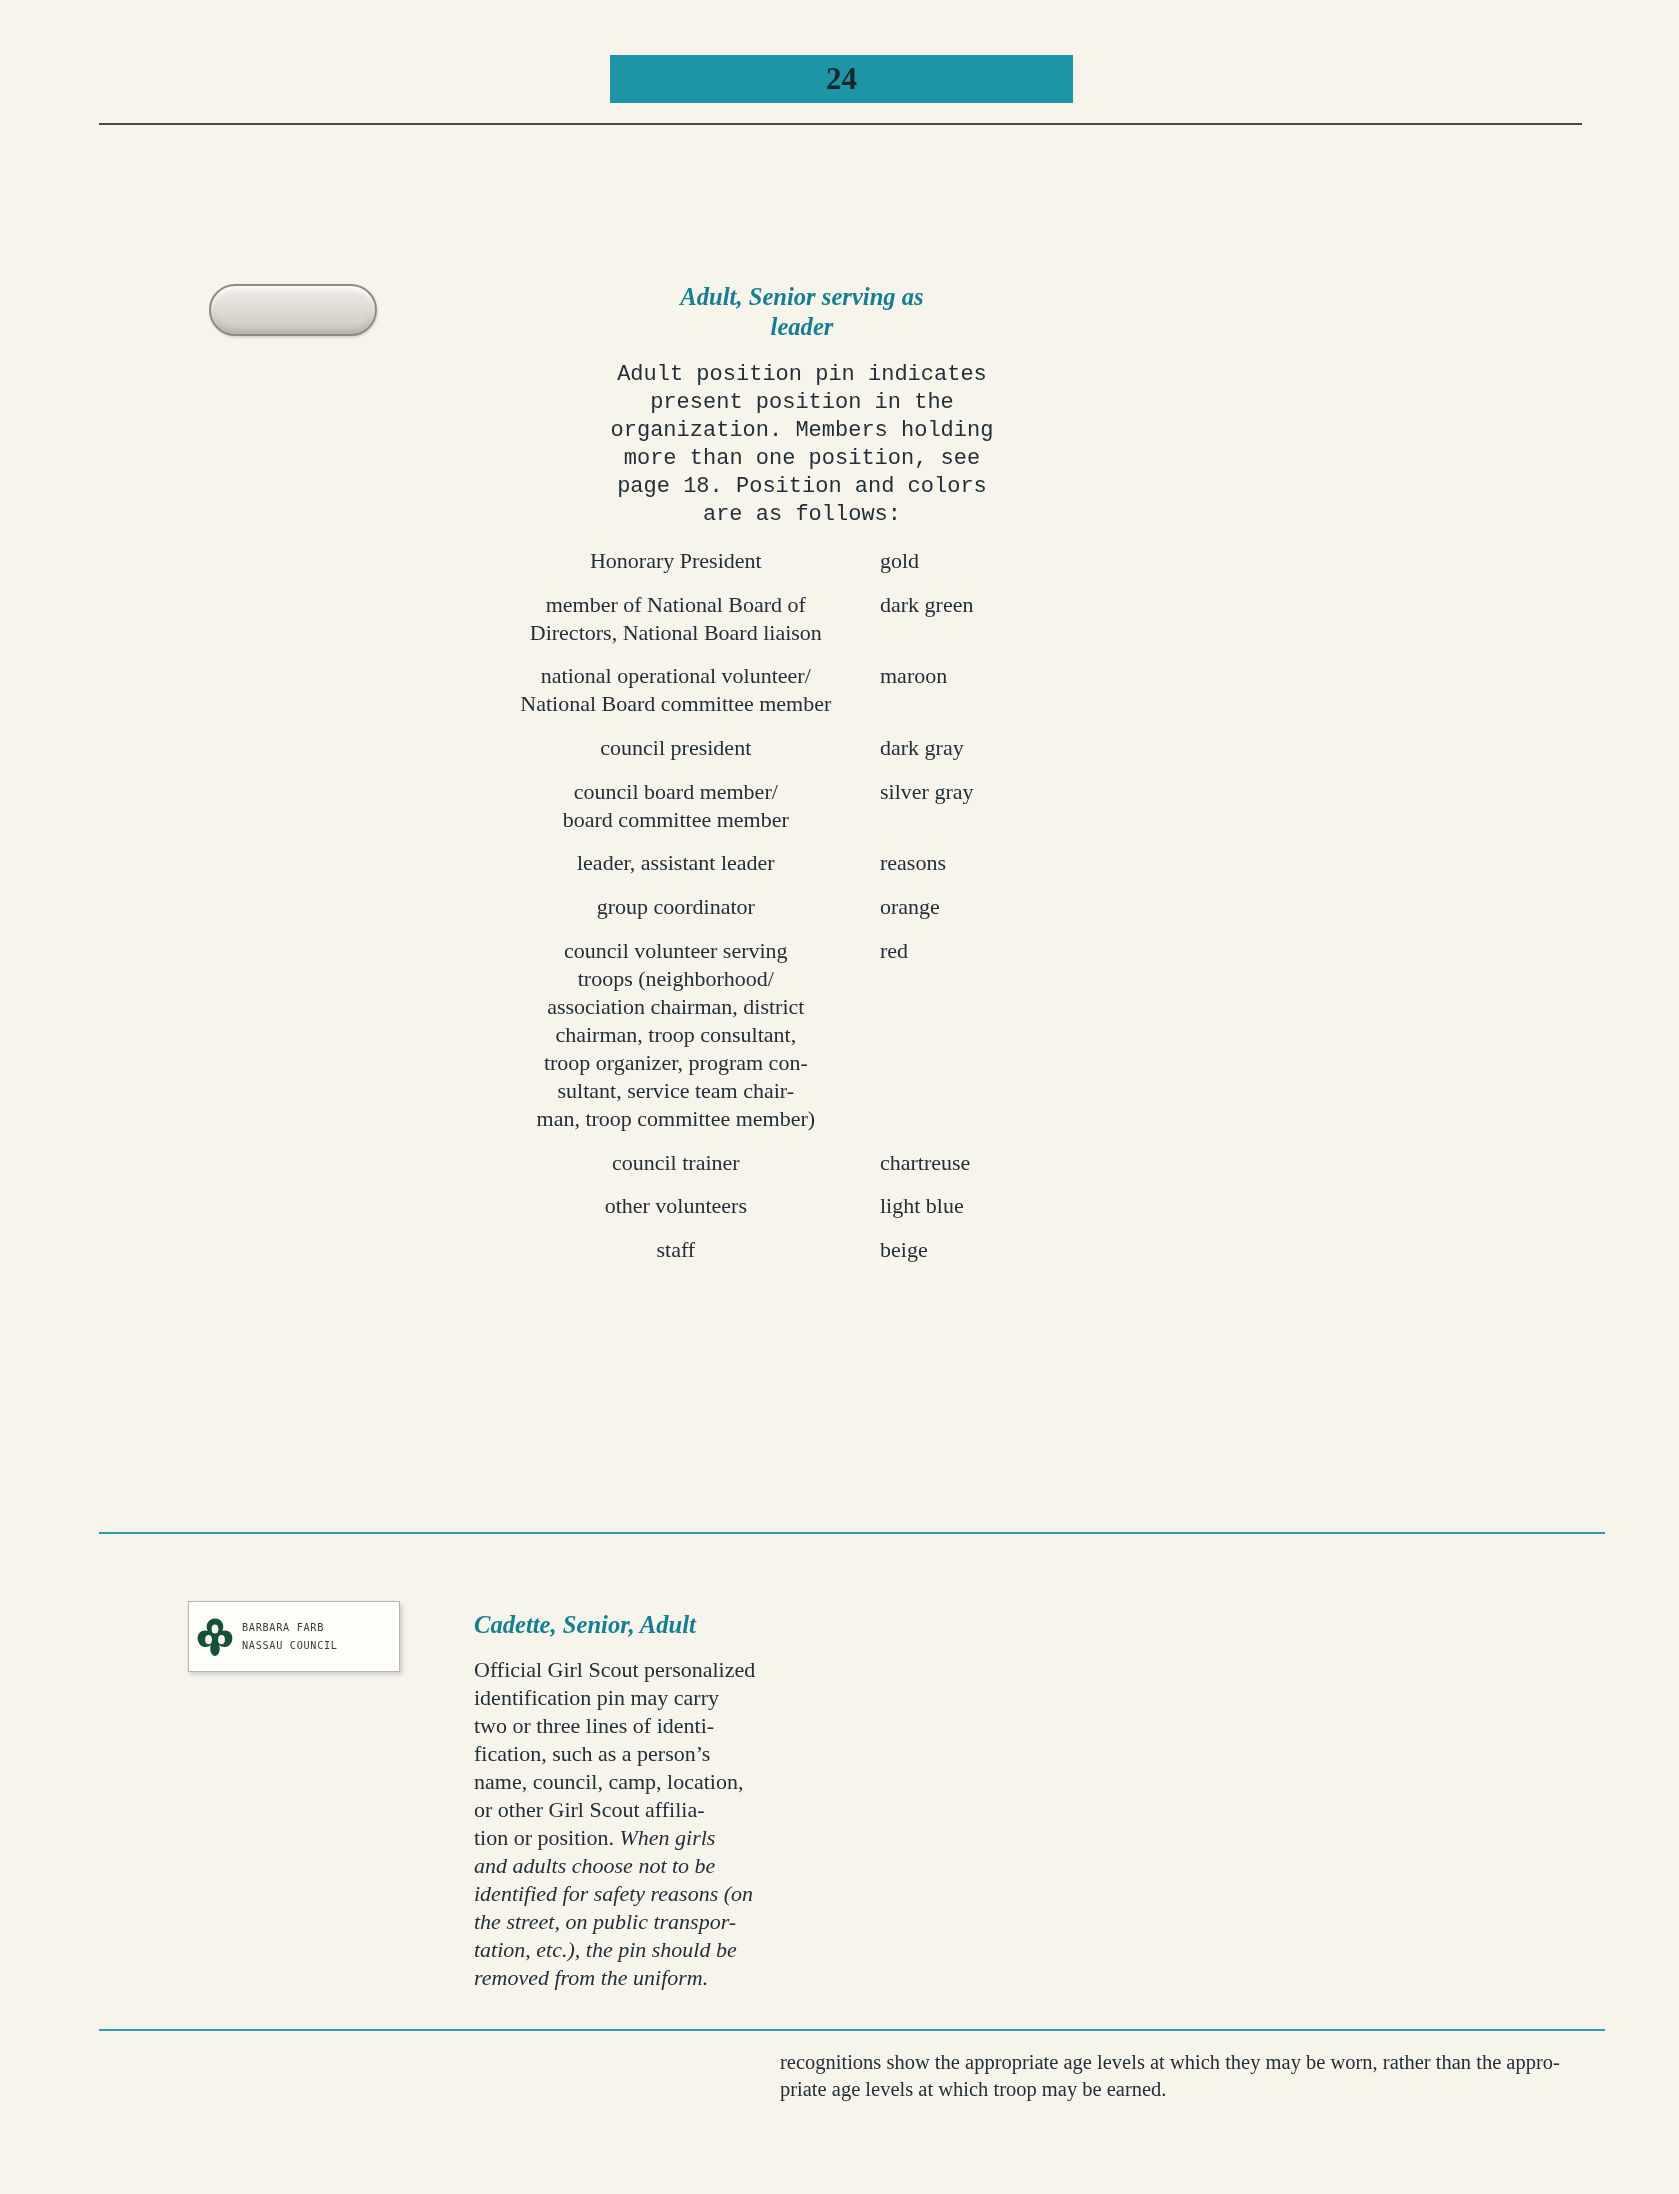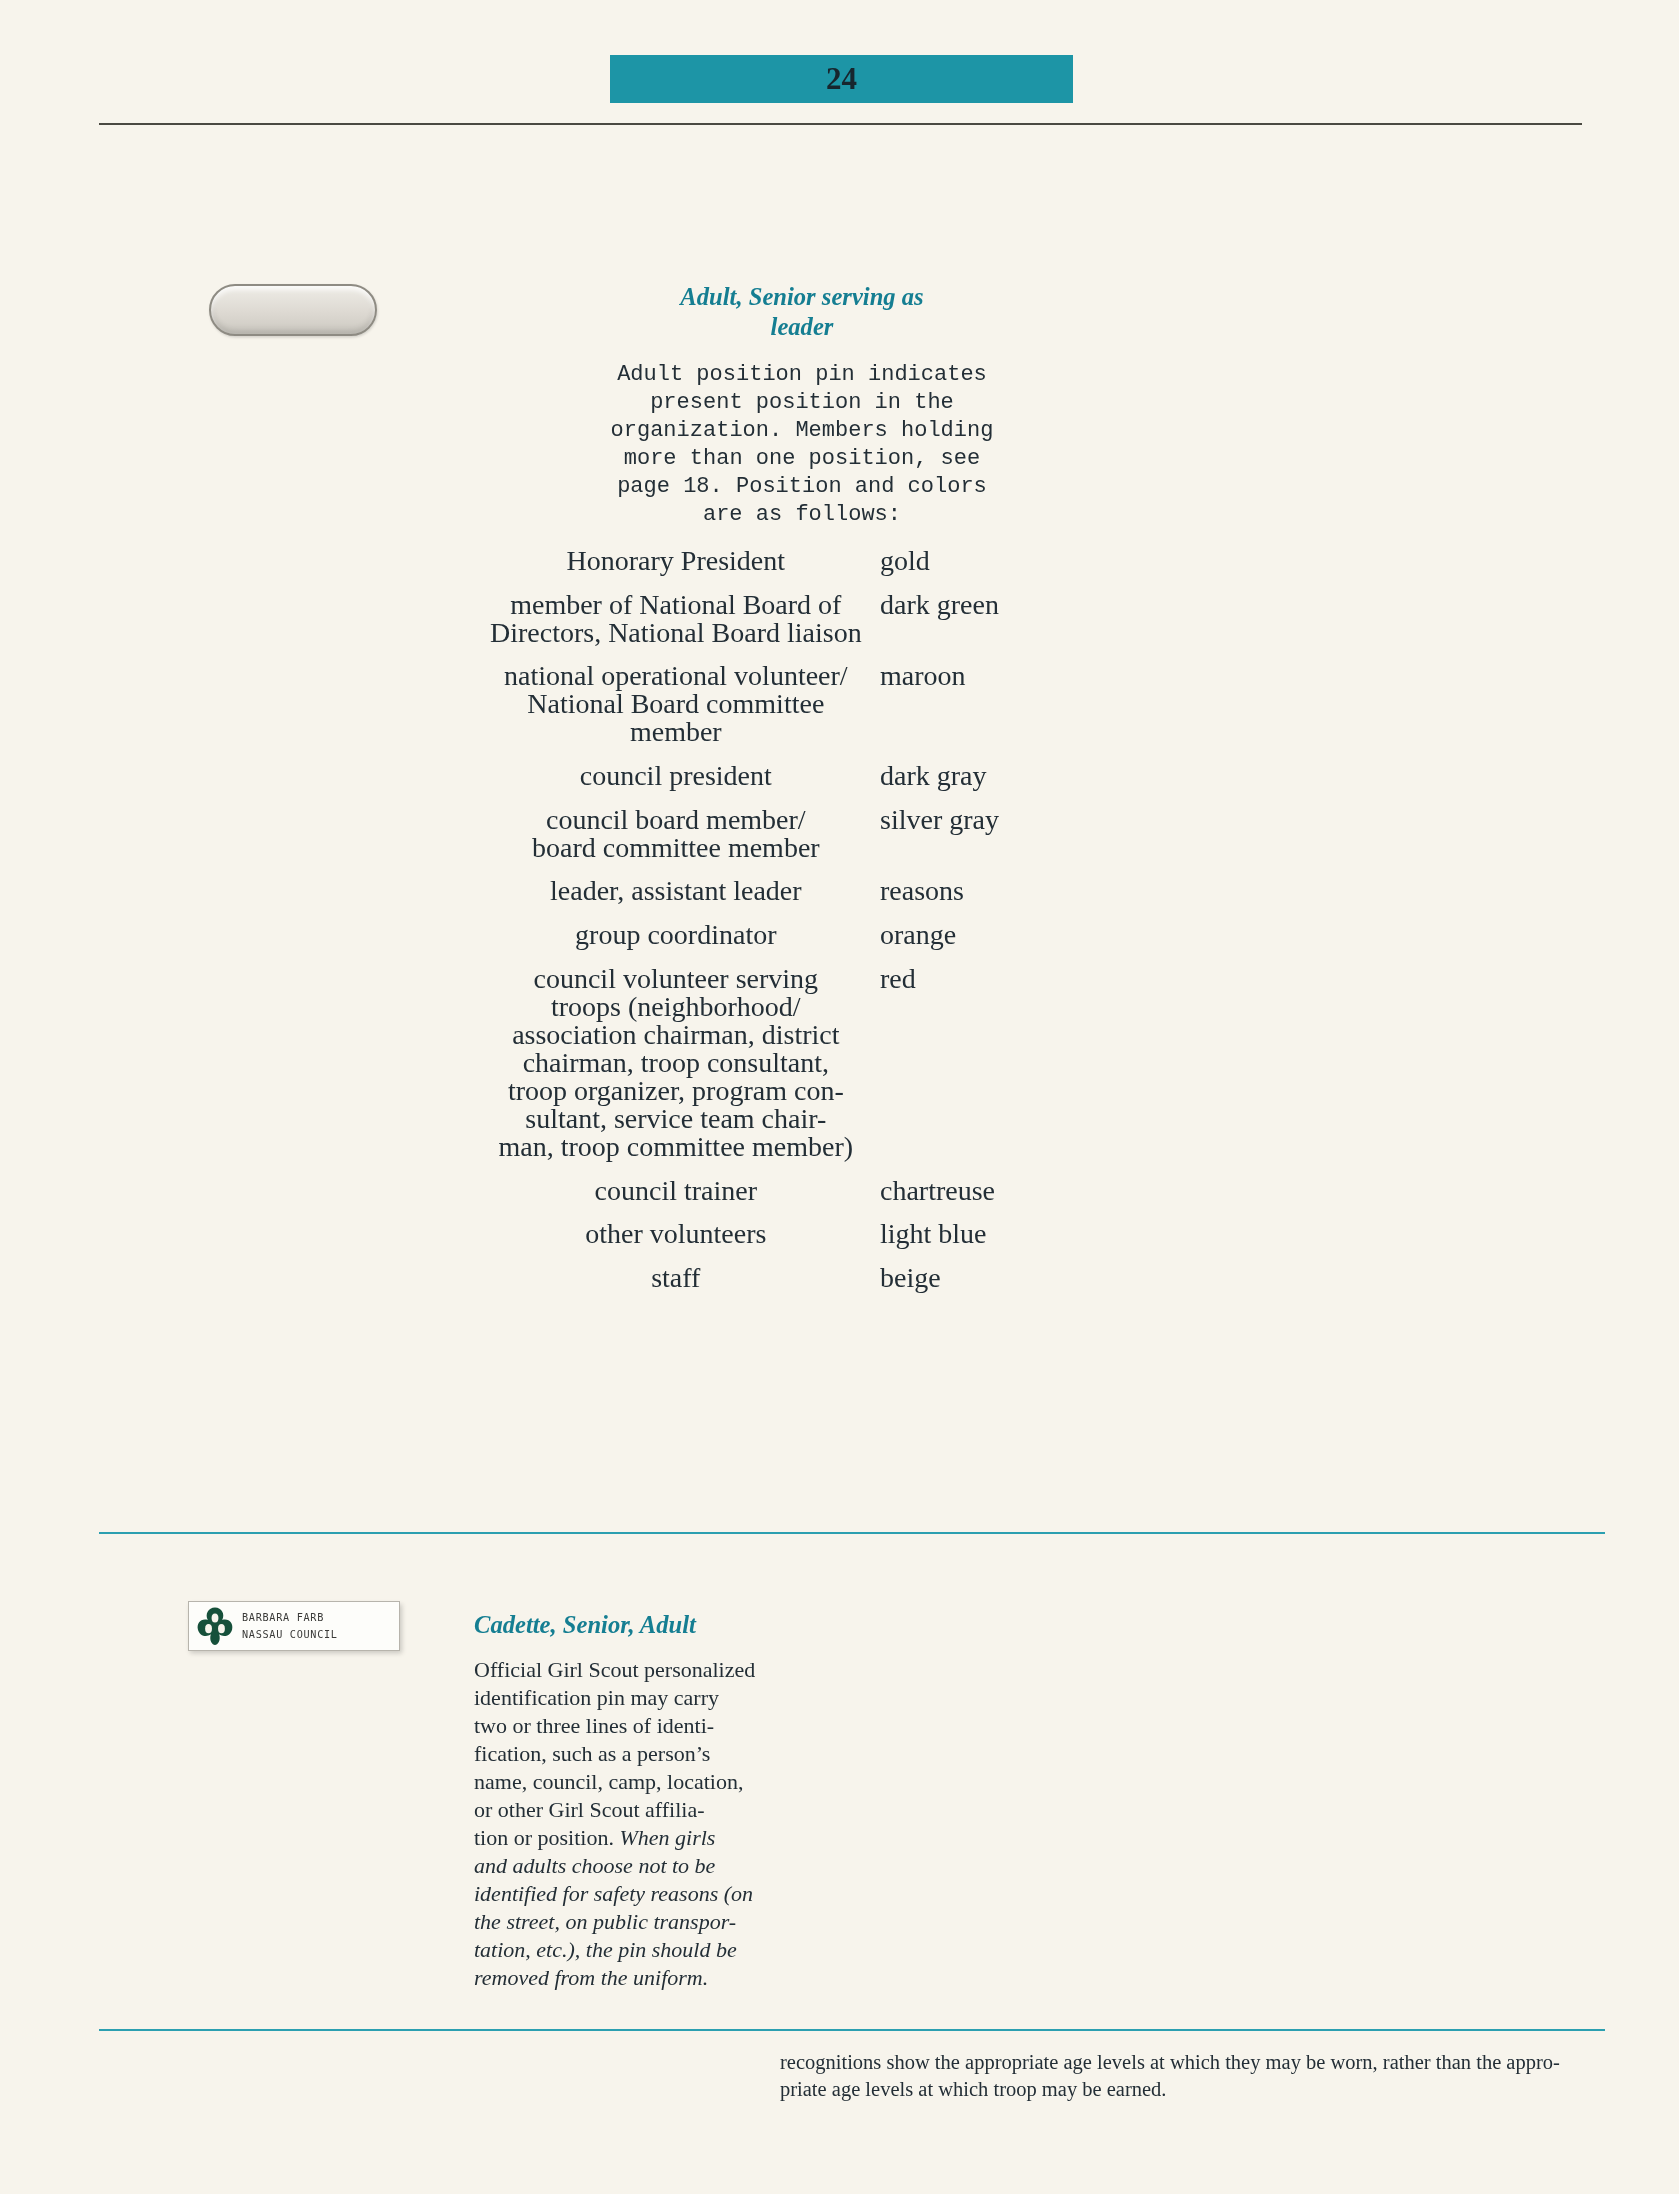--- a/index.html
+++ b/index.html
@@ -25,32 +25,32 @@
     box-shadow:inset 0 3.4px 4.8px rgba(255,255,255,.85), inset 0 -3.4px 6.1px rgba(0,0,0,.14), 0.7px 1.4px 2.7px rgba(0,0,0,.15);
   }
 
   
   .section1{position:absolute;left:488px;top:282px;width:628px;text-align:center;}
   .heading{
     margin:0;font-size:24.6px;line-height:30px;font-style:italic;font-weight:bold;
     color:#157e92;white-space:pre-line;
   }
   .intro{margin-top:19px;margin-bottom:18px;font-size:22px;line-height:28px;white-space:pre-line;font-family:Liberation Mono, monospace;}
-  .pos-row{display:flex;margin-bottom:15.7px;font-size:28px;line-height:28px;}
+  .pos-row{display:flex;margin-bottom:15.7px;font-size:22px;line-height:28px;}
   .pos-label{width:392px;padding-right:16.4px;box-sizing:border-box;white-space:pre-line;}
   .pos-color{white-space:pre-line;}
 
   
   .mid-rule,.bottom-rule{position:absolute;left:99px;width:1506px;height:2px;background:#2b9fb0;}
   .mid-rule{top:1532px;}
   .bottom-rule{top:2029px;}
 
   
   .pin-card{
-    position:absolute;left:188px;top:1601px;width:212px;height:50px;box-sizing:border-box;
+    position:absolute;left:188px;top:1601px;width:212px;height:71px;box-sizing:border-box;
     background:#fdfdfa;border:1.4px solid #b7b4ac;
     box-shadow:2px 2.7px 4.8px rgba(0,0,0,.18);
     display:flex;align-items:center;gap:8.2px;padding:4.1px 6.8px;
   }
   .pin-logo{width:38px;height:44px;flex:0 0 auto;}
   .pin-logo svg{width:100%;height:100%;display:block;}
   .pin-lines{display:flex;flex-direction:column;gap:6.8px;}
   .pin-line{font-family:"DejaVu Sans Mono", monospace;font-size:10.2px;letter-spacing:0.7px;color:#3a3a38;}
 
   

